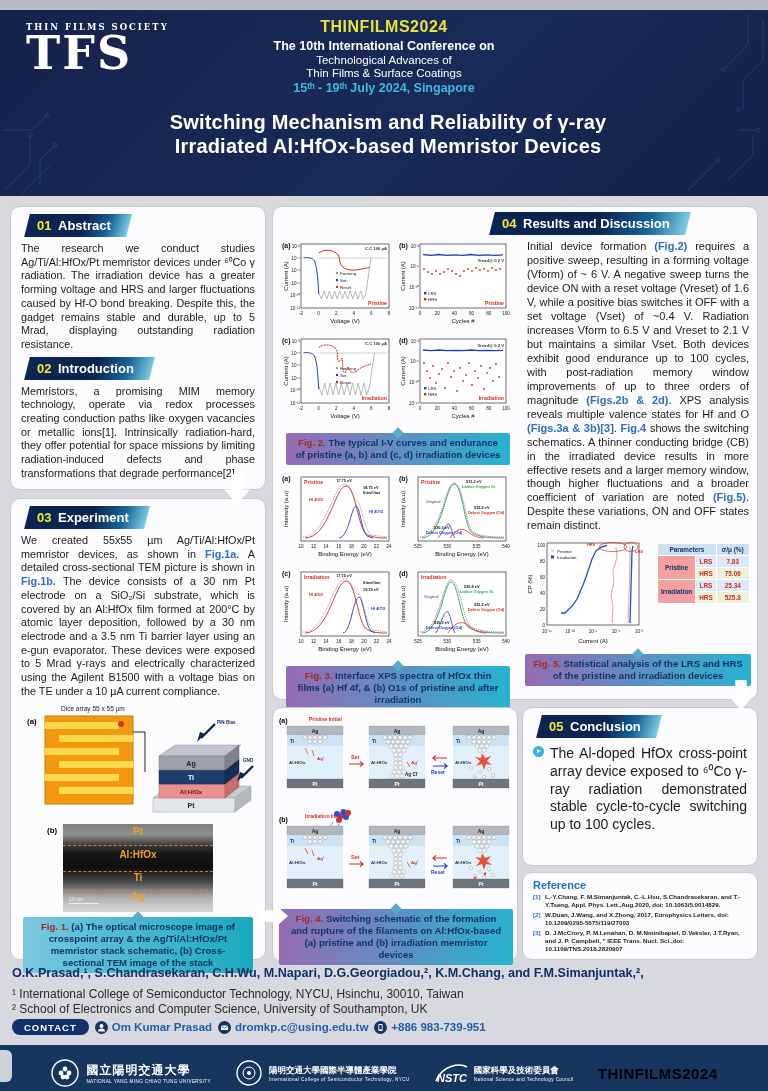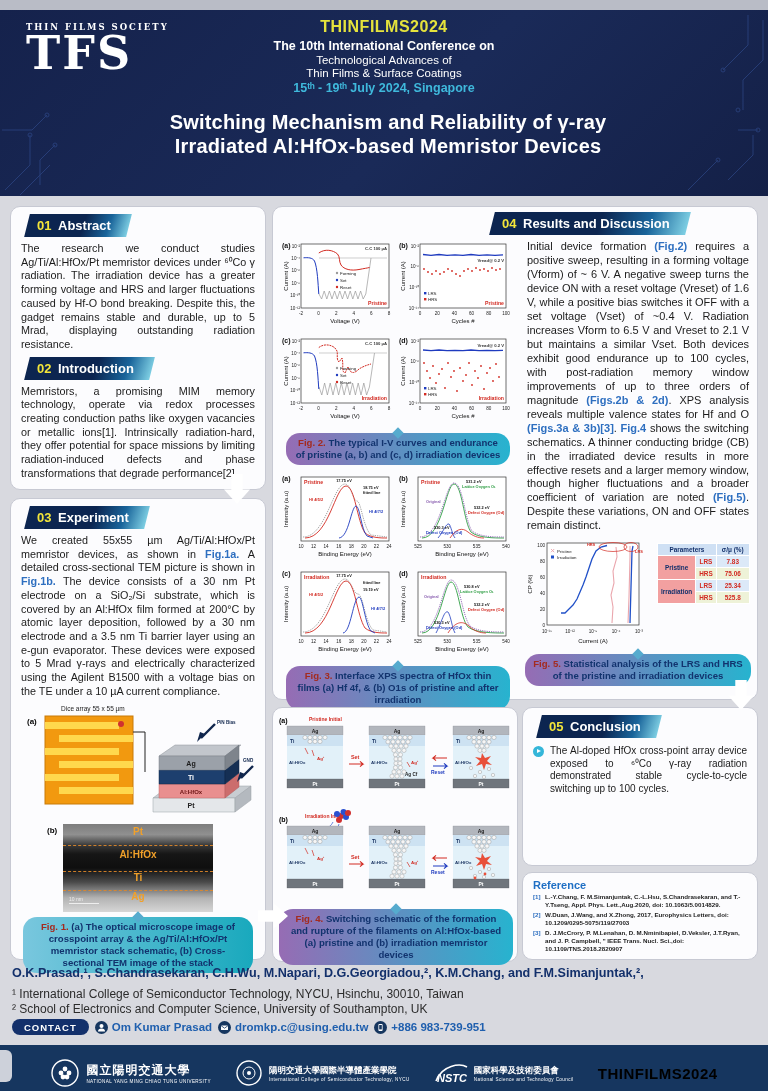--- a/index.html
+++ b/index.html
@@ -17,21 +17,21 @@
   .conf-dates{color:#3fb9dc;font-weight:bold;font-size:12.5px;margin-top:2px;}
   .hero{position:absolute;left:4px;top:100px;width:768px;text-align:center;color:#fff;font-weight:bold;font-size:20px;line-height:1.22;letter-spacing:.2px;}
   
   .card{position:absolute;background:#fcfcfe;border:1px solid #c7c9d3;border-radius:10px;padding:6px 8px;box-sizing:border-box;}
   .banner{position:relative;display:inline-block;padding:2px 18px 3px 10px;background:linear-gradient(95deg,#0c2550 55%,#19649a 80%,#7fd0e4 100%);transform:skewX(-14deg);margin:1px 0 3px 8px;}
   .banner>span{display:inline-block;transform:skewX(14deg);}
   .bn{color:#f3e53a;font-weight:bold;font-size:13px;margin-right:7px;}
   .bt{color:#fff;font-weight:bold;font-size:13px;}
   .para{font-size:10.8px;line-height:1.27;text-align:justify;color:#1b1b1b;margin:2px 2px 4px 2px;}
   .fref{color:#2e6fc0;font-weight:bold;}
-  .cap{position:relative;margin:5px auto 0;padding:4px 8px;border-radius:14px;background:linear-gradient(90deg,#966cb4,#27b3cf);text-align:center;font-size:9.6px;font-weight:bold;color:#12336e;line-height:1.25;}
+  .cap{position:relative;margin:5px auto 0;padding:4px 8px;border-radius:2px;background:linear-gradient(90deg,#966cb4,#27b3cf);text-align:center;font-size:9.6px;font-weight:bold;color:#12336e;line-height:1.25;}
   .cap::before{content:"";position:absolute;top:-4px;left:50%;width:8px;height:8px;background:#56abce;transform:translateX(-50%) rotate(45deg);}
   .cap.teal{background:linear-gradient(90deg,#79c7de,#19a9bd);}
   .fl{color:#a32b20;}
   
   .warrow{position:absolute;background:#fff;filter:drop-shadow(0 1px 1px rgba(0,0,0,.2));z-index:5;}
   .wdown{width:26px;height:30px;clip-path:polygon(28% 0,72% 0,72% 52%,100% 52%,50% 100%,0 52%,28% 52%);}
   .wright{width:30px;height:26px;clip-path:polygon(0 28%,52% 28%,52% 0,100% 50%,52% 100%,52% 72%,0 72%);}
   
   svg text{font-family:"Liberation Sans",sans-serif;}
   .plot{fill:#ffffff;stroke:#333;stroke-width:.7;}
@@ -56,21 +56,21 @@
   .f5tab{border-collapse:collapse;margin-top:6px;}
   .f5tab td,.f5tab th{border:1.5px solid #fff;padding:2px 3px;font-size:6.4px;text-align:center;}
   .f5tab .hd{background:#cfe0f4;color:#13306b;font-weight:bold;}
   .f5tab .grp{background:#f2a0a0;color:#13306b;font-weight:bold;}
   .f5tab .blu{background:#dce9f8;color:#d22b22;font-weight:bold;}
   .f5tab .yel{background:#eef2d8;color:#d22b22;font-weight:bold;}
   
   .bullet{display:flex;gap:6px;margin:4px 2px;}
   .bicon{flex:0 0 11px;width:11px;height:11px;border-radius:50%;background:#35b6d9;position:relative;margin-top:1px;}
   .bicon::after{content:"";position:absolute;left:4px;top:2.6px;border-left:4.6px solid #fff;border-top:2.9px solid transparent;border-bottom:2.9px solid transparent;}
-  .btext{font-size:10px;line-height:1.27;text-align:justify;color:#1b1b1b;}
+  .btext{font-size:14px;line-height:1.27;text-align:justify;color:#1b1b1b;}
   
   .reftitle{color:#1f6fc4;font-weight:bold;font-size:11px;margin:0 0 2px 2px;}
   .ref{display:flex;gap:3px;font-size:6.2px;font-weight:bold;color:#222;line-height:1.3;margin:0 2px 2px 2px;}
   .refn{color:#2e6fc0;flex:0 0 9px;}
   
   .authors{position:absolute;left:12px;top:956px;width:744px;color:#13306b;font-weight:bold;font-size:12.6px;}
   .aff{position:absolute;left:12px;width:744px;color:#2b2b2b;font-size:12px;}
   .contactrow{position:absolute;left:12px;top:1009px;display:flex;align-items:center;gap:6px;}
   .cpill{background:#13306b;color:#fff;font-weight:bold;font-size:9.5px;letter-spacing:1px;padding:2.5px 12px;border-radius:9px;}
   .citem{display:flex;align-items:center;gap:4px;color:#1f5fae;font-weight:bold;font-size:11.5px;justify-content:center;}

